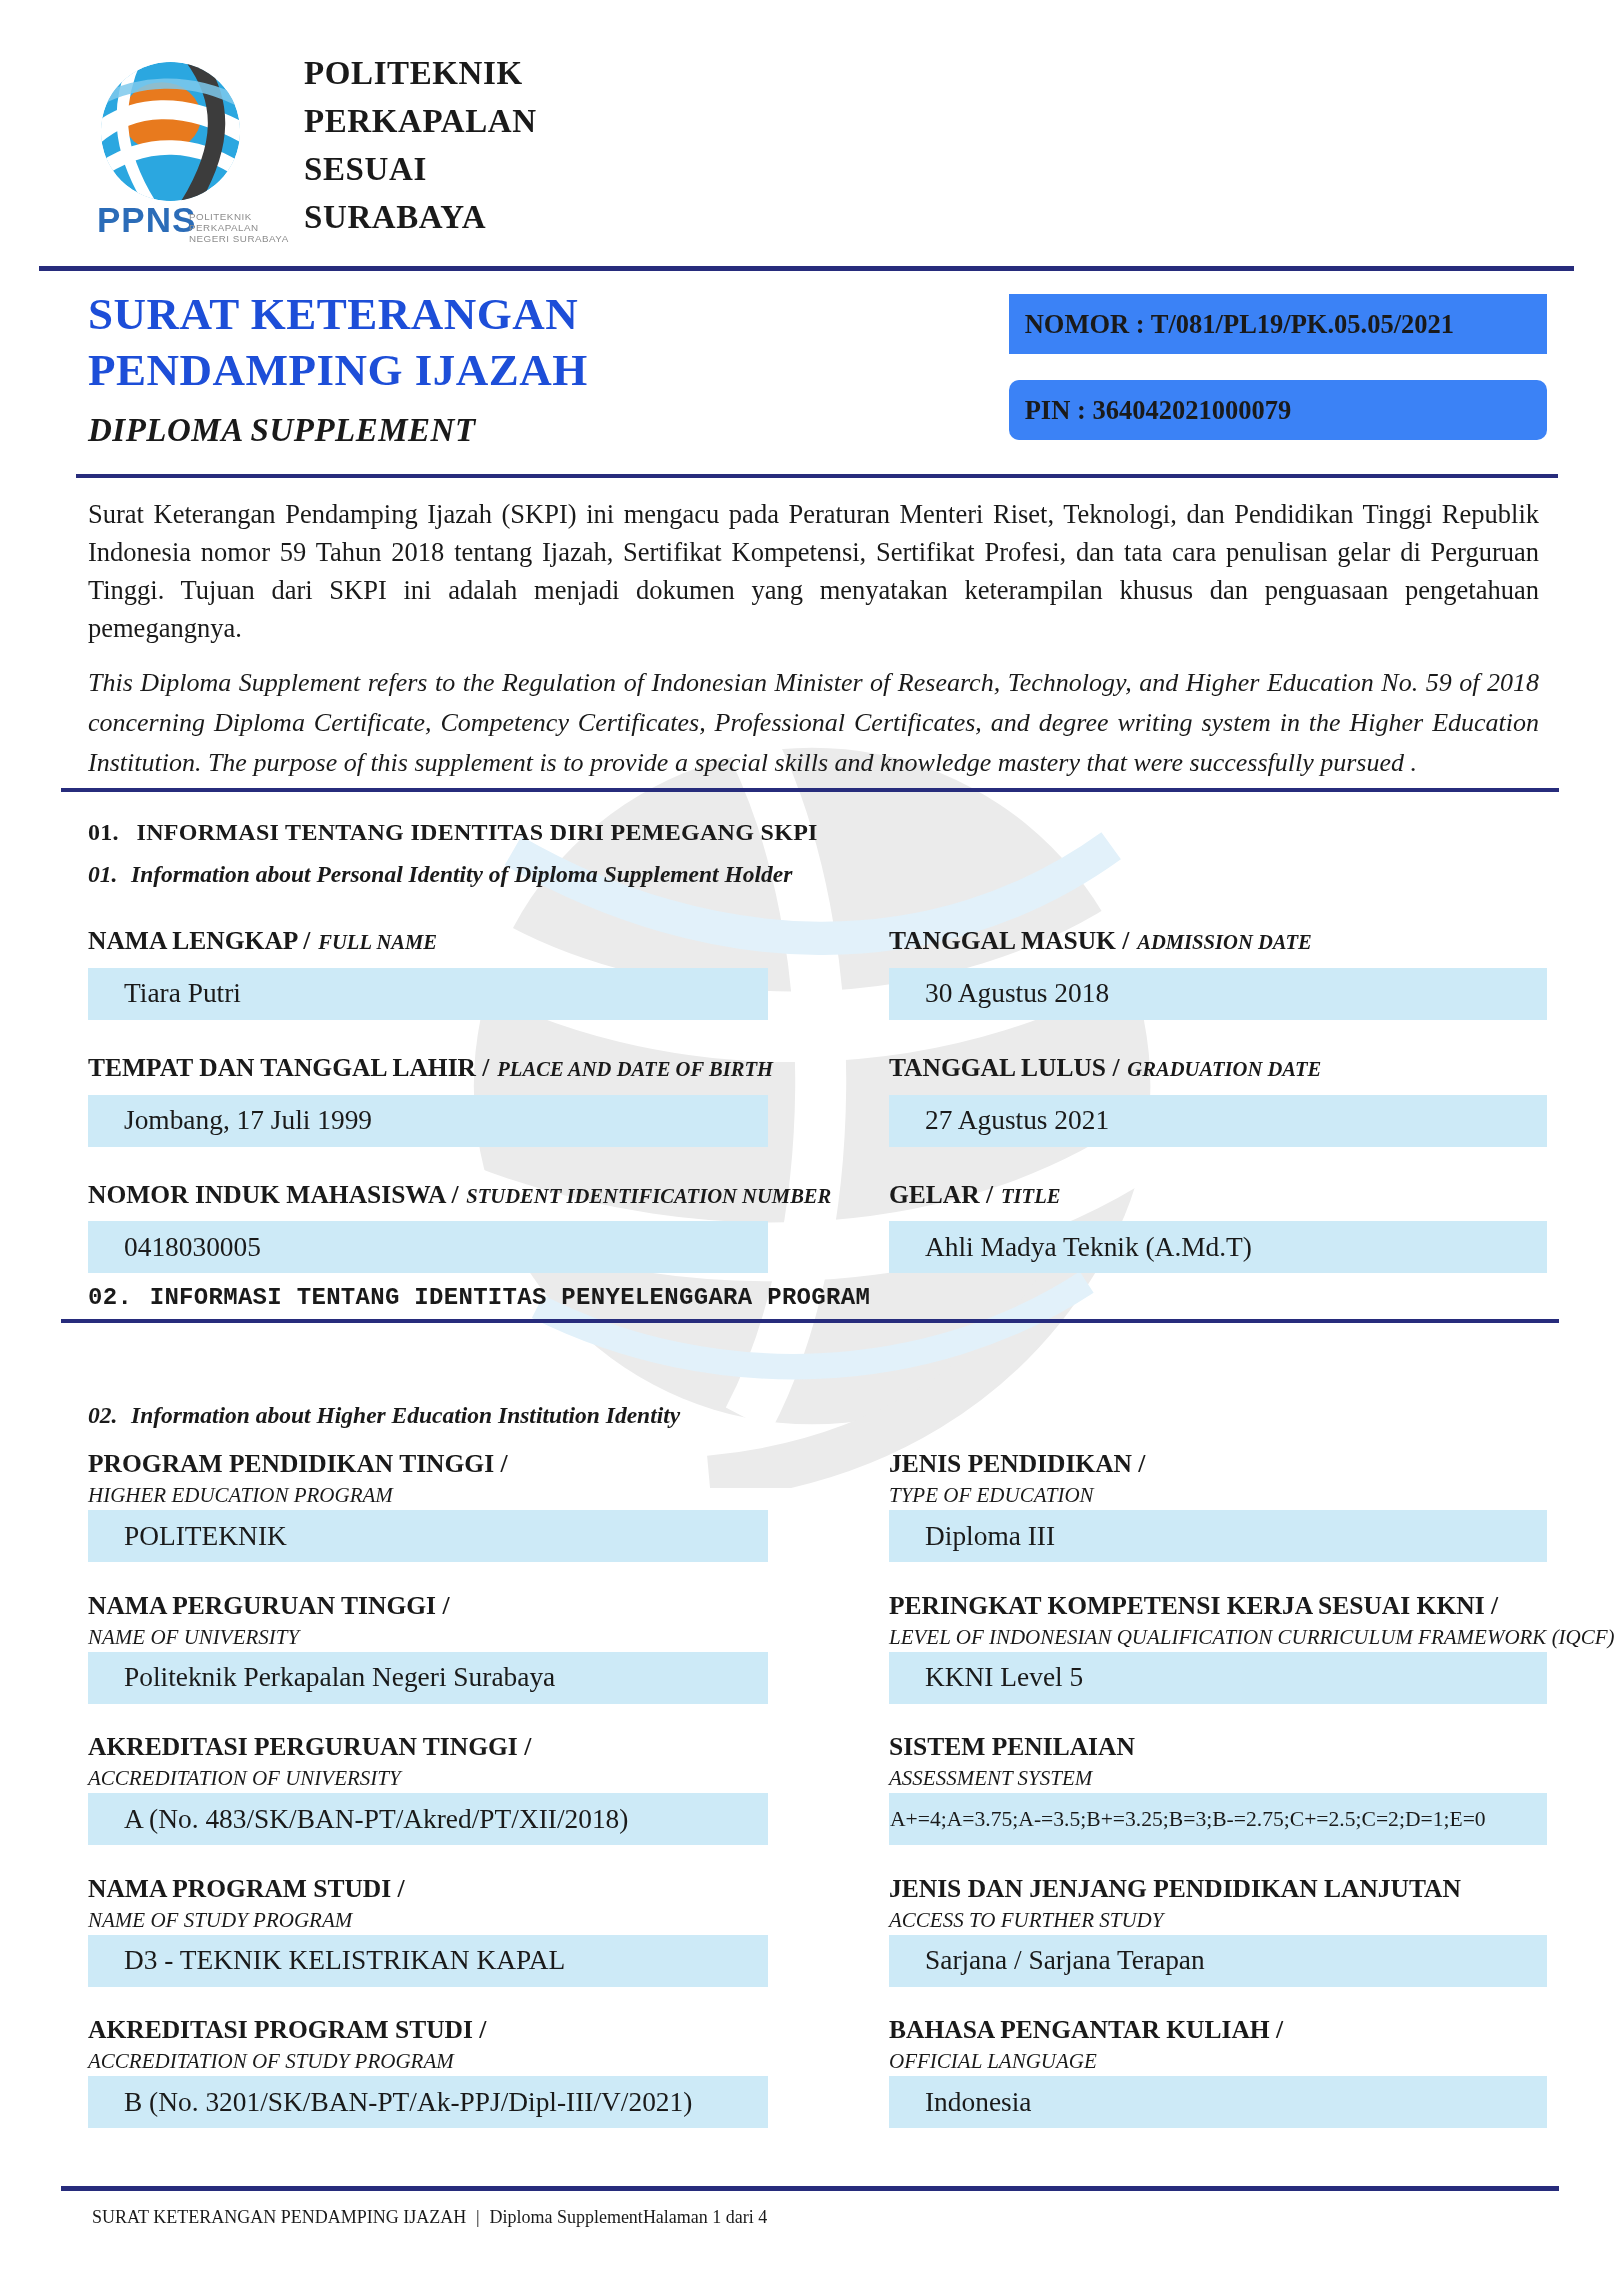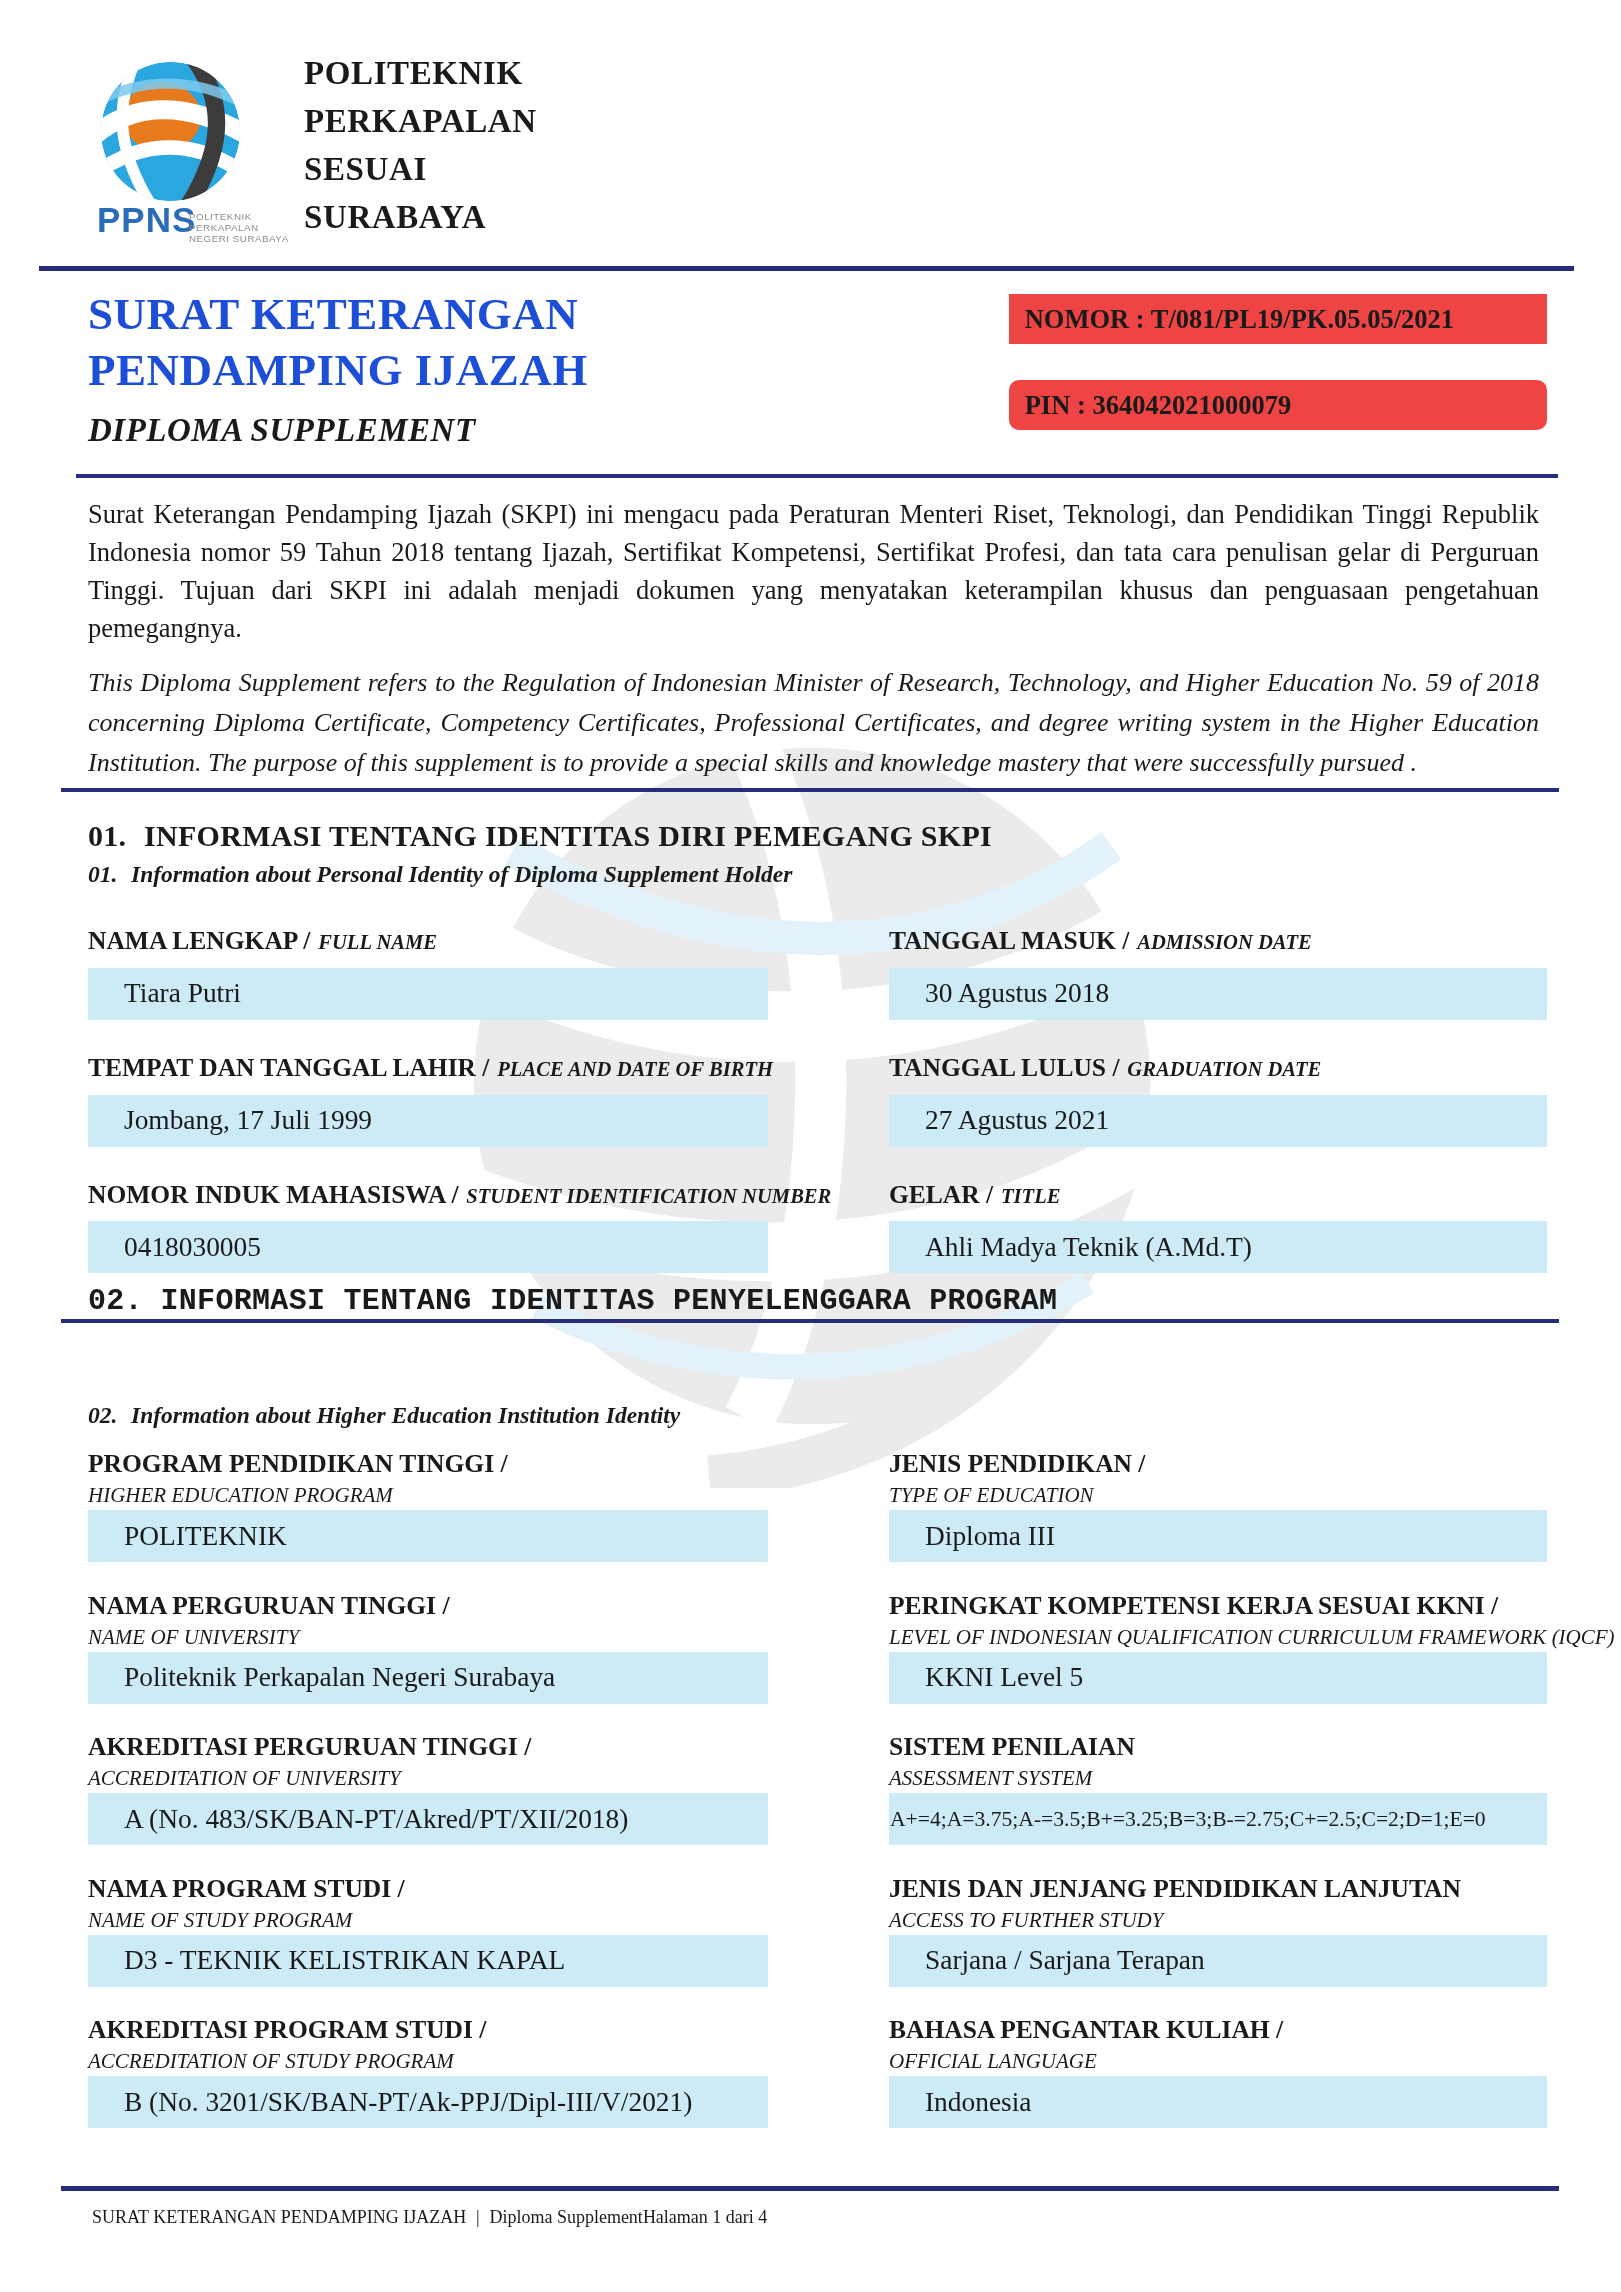--- a/index.html
+++ b/index.html
@@ -36,32 +36,32 @@
   
   .doc-title{
     position:absolute; left:88px; top:286px;
     color:#1d4ed8; font-size:45px; font-weight:bold; line-height:56px; letter-spacing:0.5px;
   }
   .doc-subtitle{
     position:absolute; left:88px; top:412px;
     font-size:33px; font-weight:bold; font-style:italic; letter-spacing:0.5px;
   }
   .ref-box{
-    position:absolute; left:1009px; width:538px; height:50px; background:#ef4444;
+    position:absolute; left:1009px; width:538px; height:60px; background:#3b82f6;
     display:flex; align-items:center; padding-left:15.7px; box-sizing:border-box;
     font-weight:bold; font-size:26.5px;
   }
   #nomor-box{ top:294px; }
   #pin-box{ top:380px;border-radius:10px; }
   
   .para{ position:absolute; left:88px; width:1451px; text-align:justify; }
   #para-id{ top:495px; font-size:26.5px; line-height:38px; }
   #para-en{ top:663px; font-size:26px; line-height:40px; font-style:italic; }
   
-  .sec-heading{ position:absolute; left:88px; font-size:30px; font-weight:bold; letter-spacing:0.3px;text-align:right; }
+  .sec-heading{ position:absolute; left:88px; font-size:24px; font-weight:bold; letter-spacing:0.3px;text-align:right; }
   .sec-subheading{ position:absolute; left:88px; font-size:23.5px; font-weight:bold; font-style:italic; }
   .sec-heading .num{ margin-right:17.6px; }
   .sec-subheading .num{ margin-right:13.7px; }
   #s1-heading{ top:819px; }  #s1-subheading{ top:861px; }
   #s2-heading{ top:1284px;font-family:Liberation Mono, monospace; } #s2-subheading{ top:1402px; }
   
   .col{ position:absolute; }
   #s1-left{  left:88px;  top:925px;  width:680px; }
   #s1-right{ left:889px; top:925px;  width:658px; }
   #s2-left{  left:88px;  top:1447px; width:680px; }

